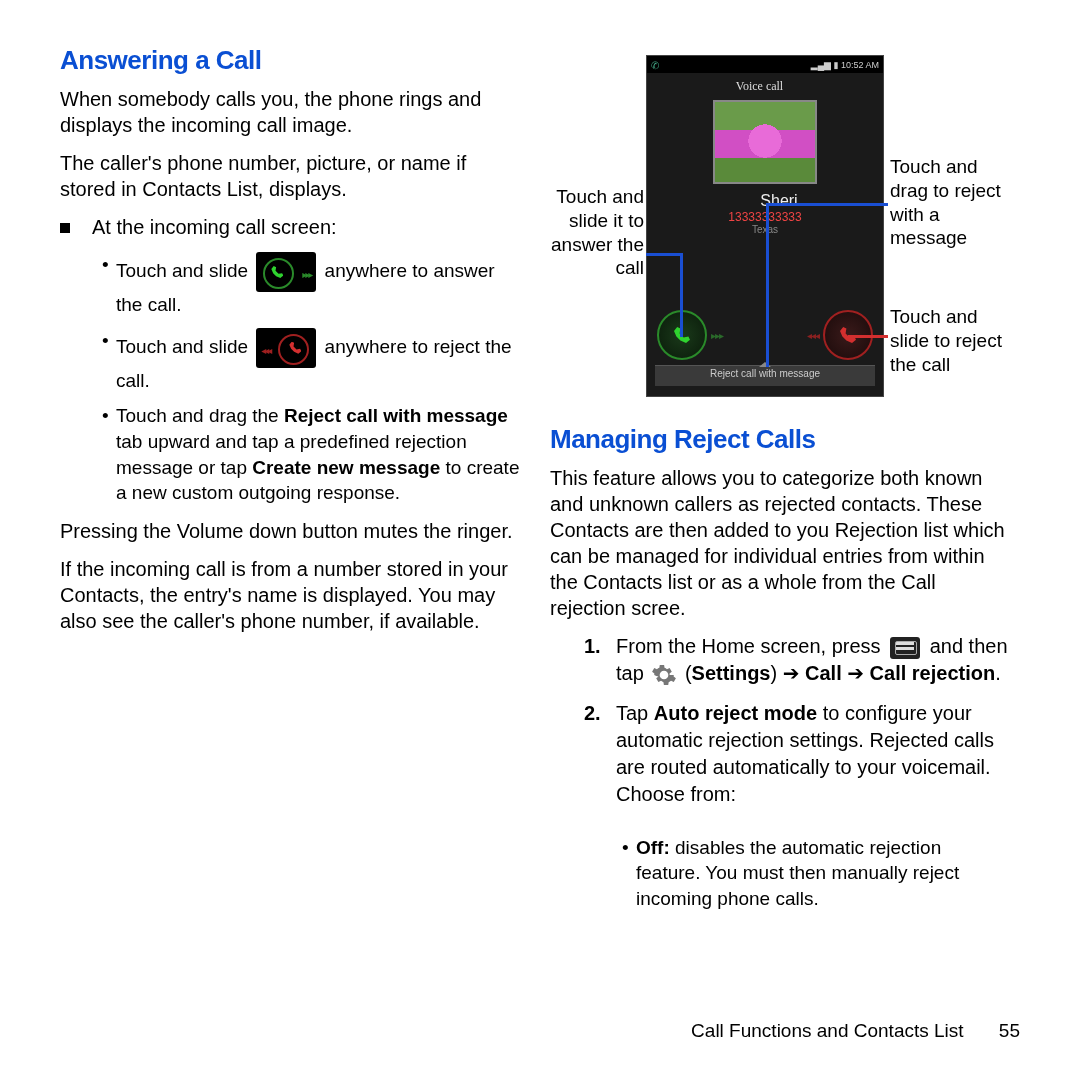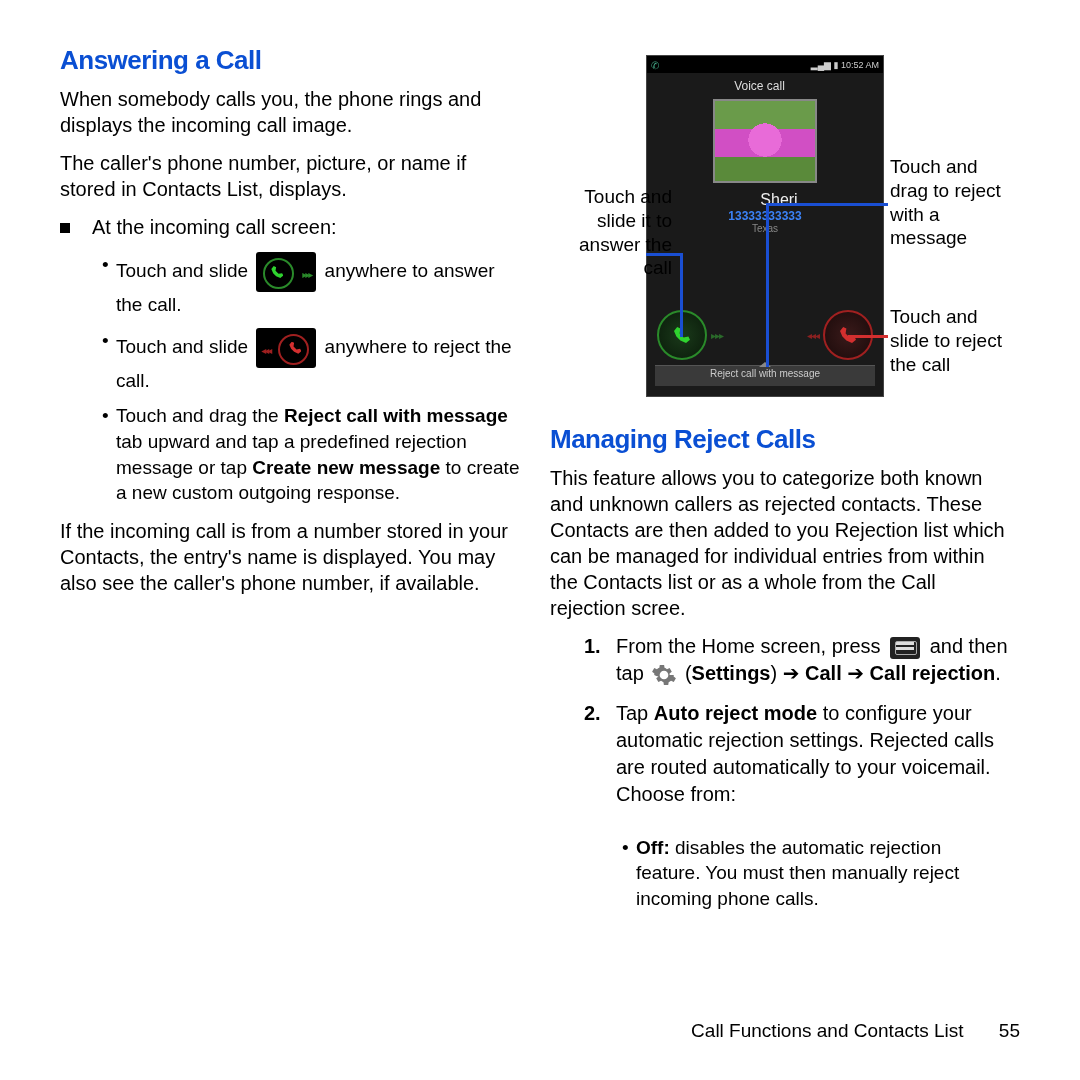--- a/index.html
+++ b/index.html
@@ -227,20 +227,21 @@
     display: flex;
     justify-content: space-between;
     align-items: center;
   }
   .statusbar .left { color: #4a8; font-size: 10px; }
   .voice-label {
     text-align: center;
     color: #ddd;
     font-size: 12px;
     padding: 6px 11px 4px 0;
+    font-family: Liberation Serif, serif;
   }
   .photo {
     width: 100px;
     height: 80px;
     margin: 2px auto 8px auto;
     border: 2px solid #888;
     background: linear-gradient(#6a9b4a 0 35%, #d14fc4 35% 70%, #5a8a3a 70% 100%);
     position: relative;
   }
   .photo::after{
@@ -251,23 +252,22 @@
     background: radial-gradient(circle at 50% 50%, #e86bd8 0 60%, transparent 60%);
   }
   .caller-name {
     text-align: center;
     color: #eee;
     font-size: 16px;
     padding-left: 28px;
   }
   .caller-num {
     text-align: center;
-    color: #3b82f6;
+    color: #ef4444;
     font-size: 12px;
-    font-weight: bold;
   }
   .caller-loc {
     text-align: center;
     color: #888;
     font-size: 10px;
     margin-bottom: 26px;
   }
   .call-buttons {
     position: absolute;
     bottom: 34px;
@@ -350,21 +350,20 @@
   .callout {
     position: absolute;
     font-size: 19px;
     line-height: 1.25;
   }
   .callout.left {
     left: -2px;
     top: 130px;
     width: 96px;
     text-align: right;
-    margin-left: 28px;
   }
   .callout.right1 {
     left: 340px;
     top: 100px;
     width: 120px;
   }
   .callout.right2 {
     left: 340px;
     top: 250px;
     width: 120px;
@@ -413,20 +412,21 @@
           <span>Touch and slide </span>
           <span class="inline-icon reject-chip">
             <span class="arr">◂◂◂</span><span class="circ"></span><span class="phn"></span>
           </span>
           <span> anywhere to reject the call.</span>
         </li>
         <li>
           <span>Touch and drag the </span><strong>Reject call with message</strong><span> tab upward and tap a predefined rejection message or tap </span><strong>Create new message</strong><span> to create a new custom outgoing response.</span>
         </li>
       </ul>
+      <p>Pressing the Volume down button mutes the ringer.</p>
       <p>If the incoming call is from a number stored in your Contacts, the entry's name is displayed. You may also see the caller's phone number, if available.</p>
     </div>
 
     <div class="col-right">
       <div class="phone-wrap">
         <div class="phone">
           <div class="statusbar">
             <span class="left">✆</span>
             <span>▂▄▆ <span>▮</span> <span>10:52 AM</span></span>
           </div>

